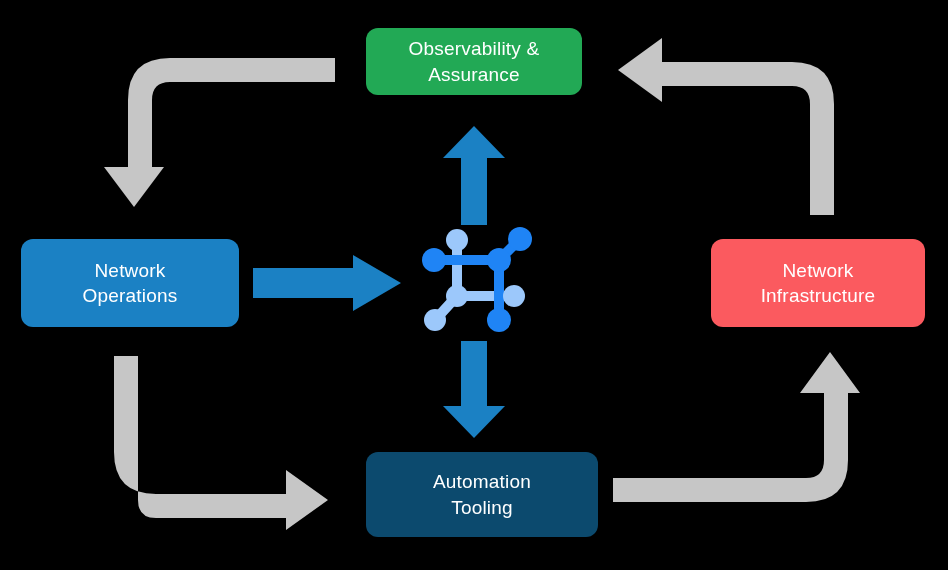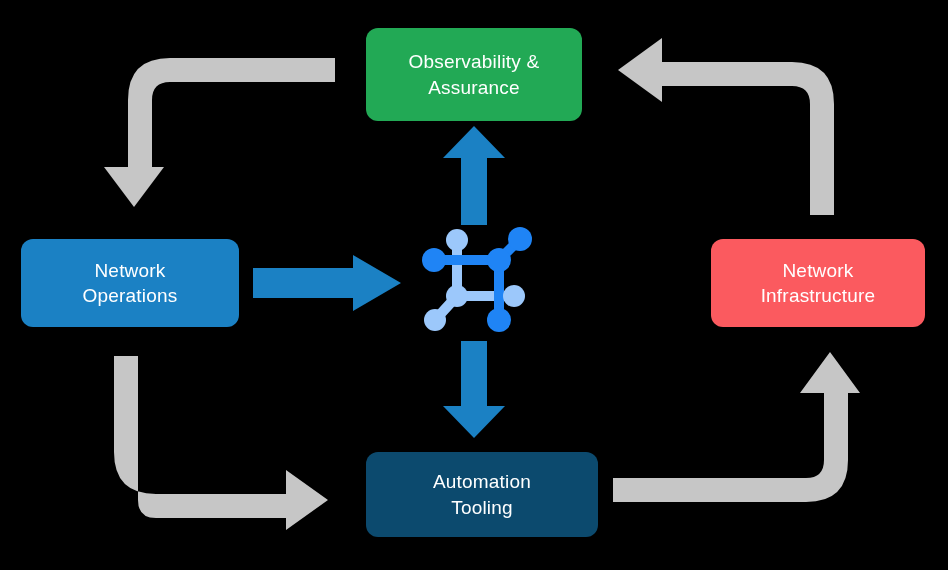--- a/index.html
+++ b/index.html
@@ -28,21 +28,21 @@
     color: #ffffff;
     font-size: 19px;
     line-height: 1.32;
     font-weight: 400;
     letter-spacing: 0.2px;
     box-sizing: border-box;
     padding: 4px 10px;
     white-space: pre-line;
   }
   #box-observability {
-    left: 366px;  top: 28px;  width: 216px;  height: 93px;
+    left: 366px;  top: 28px;  width: 216px;  height: 67px;
     background: #22a955;
   }
   #box-network-operations {
     left: 21px;  top: 239px;  width: 218px;  height: 88px;
     background: #1b81c4;
   }
   #box-network-infrastructure {
     left: 711px;  top: 239px;  width: 214px;  height: 88px;
     background: #fb5a5f;
   }

